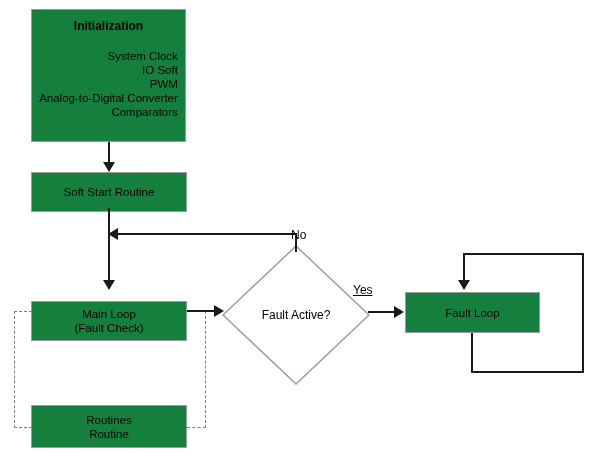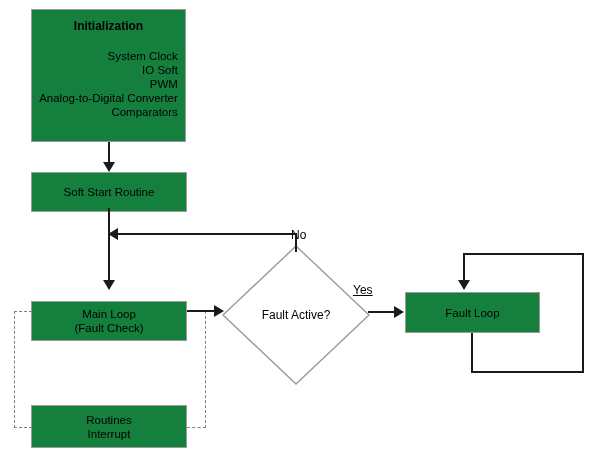--- a/index.html
+++ b/index.html
@@ -172,21 +172,21 @@
   <div class="line vline" style="left:108px; top:208px; height:73px;"></div>
   <div class="arrow-down" style="left:103px; top:280px;"></div>
 
   <div class="node" id="main-loop-node">
     <div>Main Loop</div>
     <div>(Fault Check)</div>
   </div>
 
   <div class="node" id="interrupt-node">
     <div>Routines</div>
-    <div>Interrupt</div>
+    <div>Routine</div>
   </div>
 
   <div class="dash-v" style="left:14px; top:311px; height:117px;"></div>
   <div class="dash-v" style="left:205px; top:311px; height:117px;"></div>
   <div class="dash-h" style="left:14px; top:311px; width:18px;"></div>
   <div class="dash-h" style="left:187px; top:311px; width:19px;"></div>
   <div class="dash-h" style="left:14px; top:427px; width:18px;"></div>
   <div class="dash-h" style="left:187px; top:427px; width:19px;"></div>
 
   <div class="line hline" style="left:187px; top:310px; width:29px;"></div>

